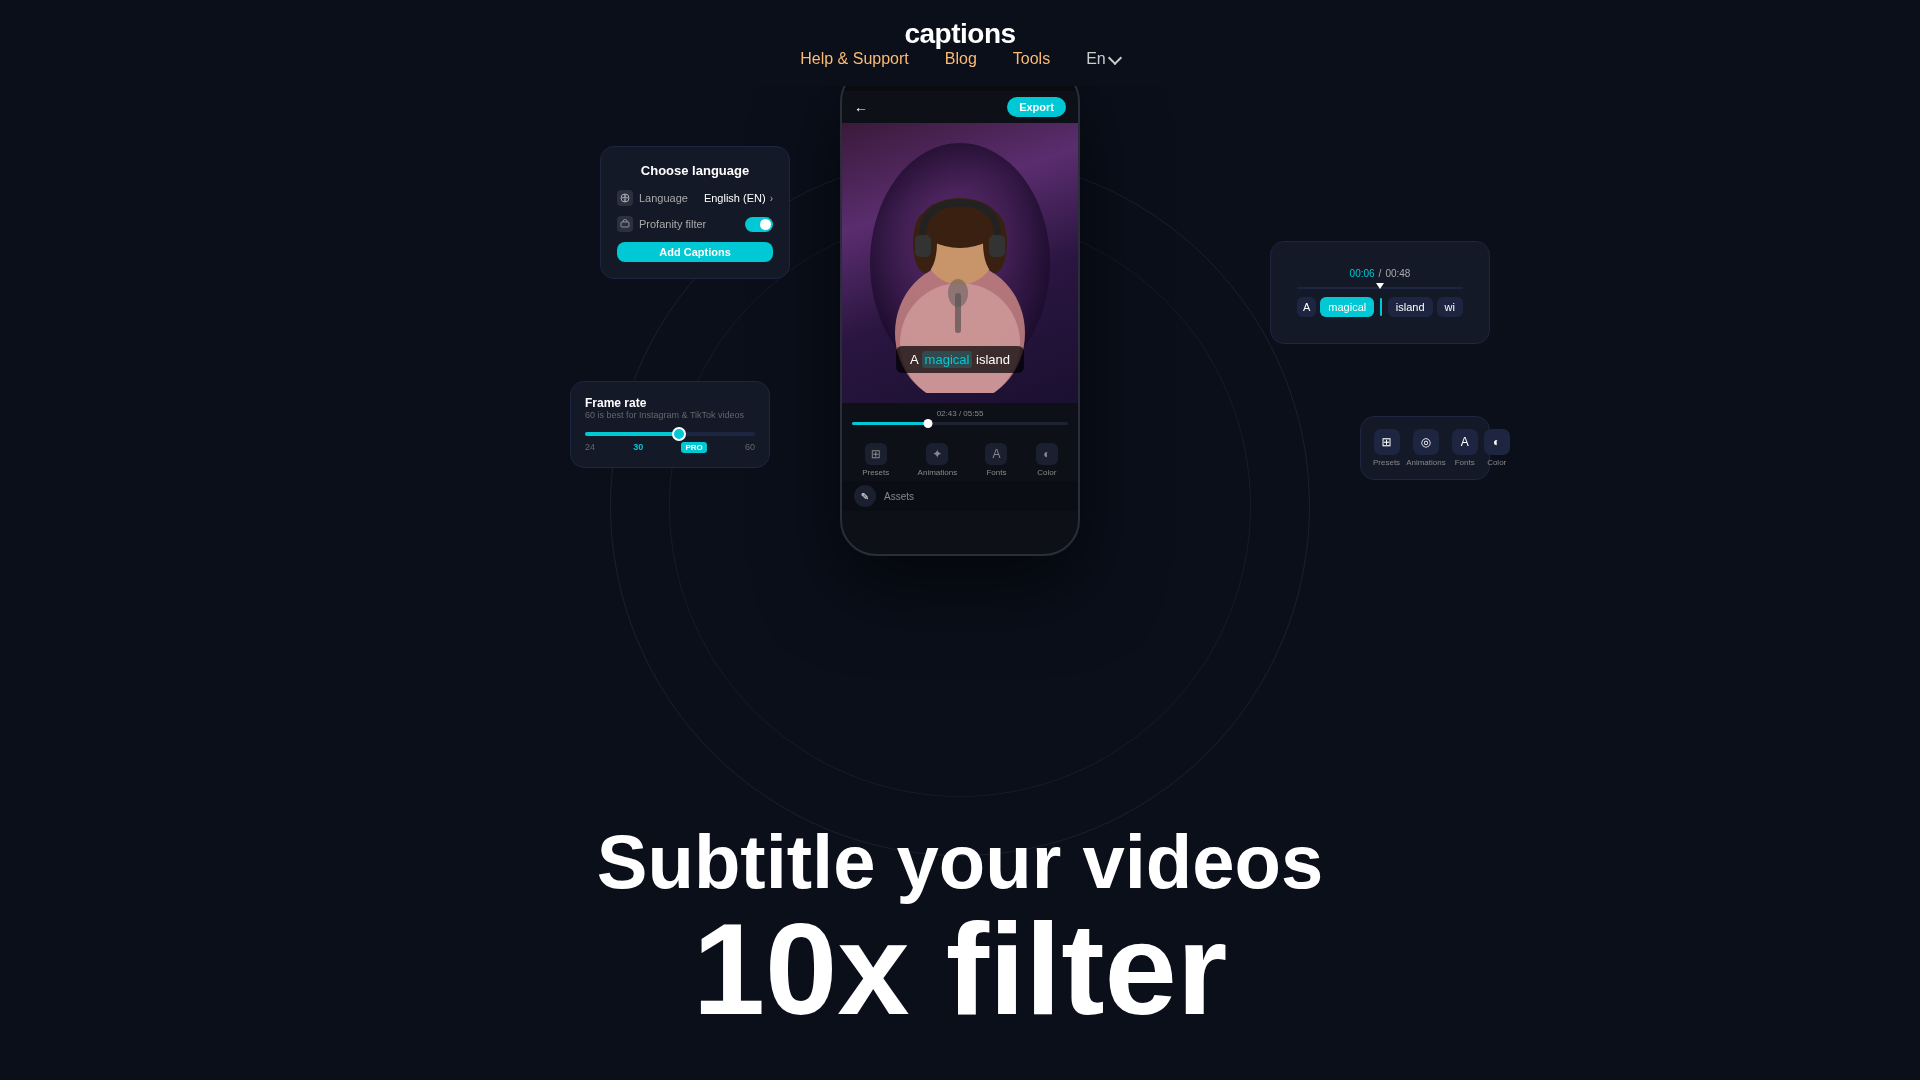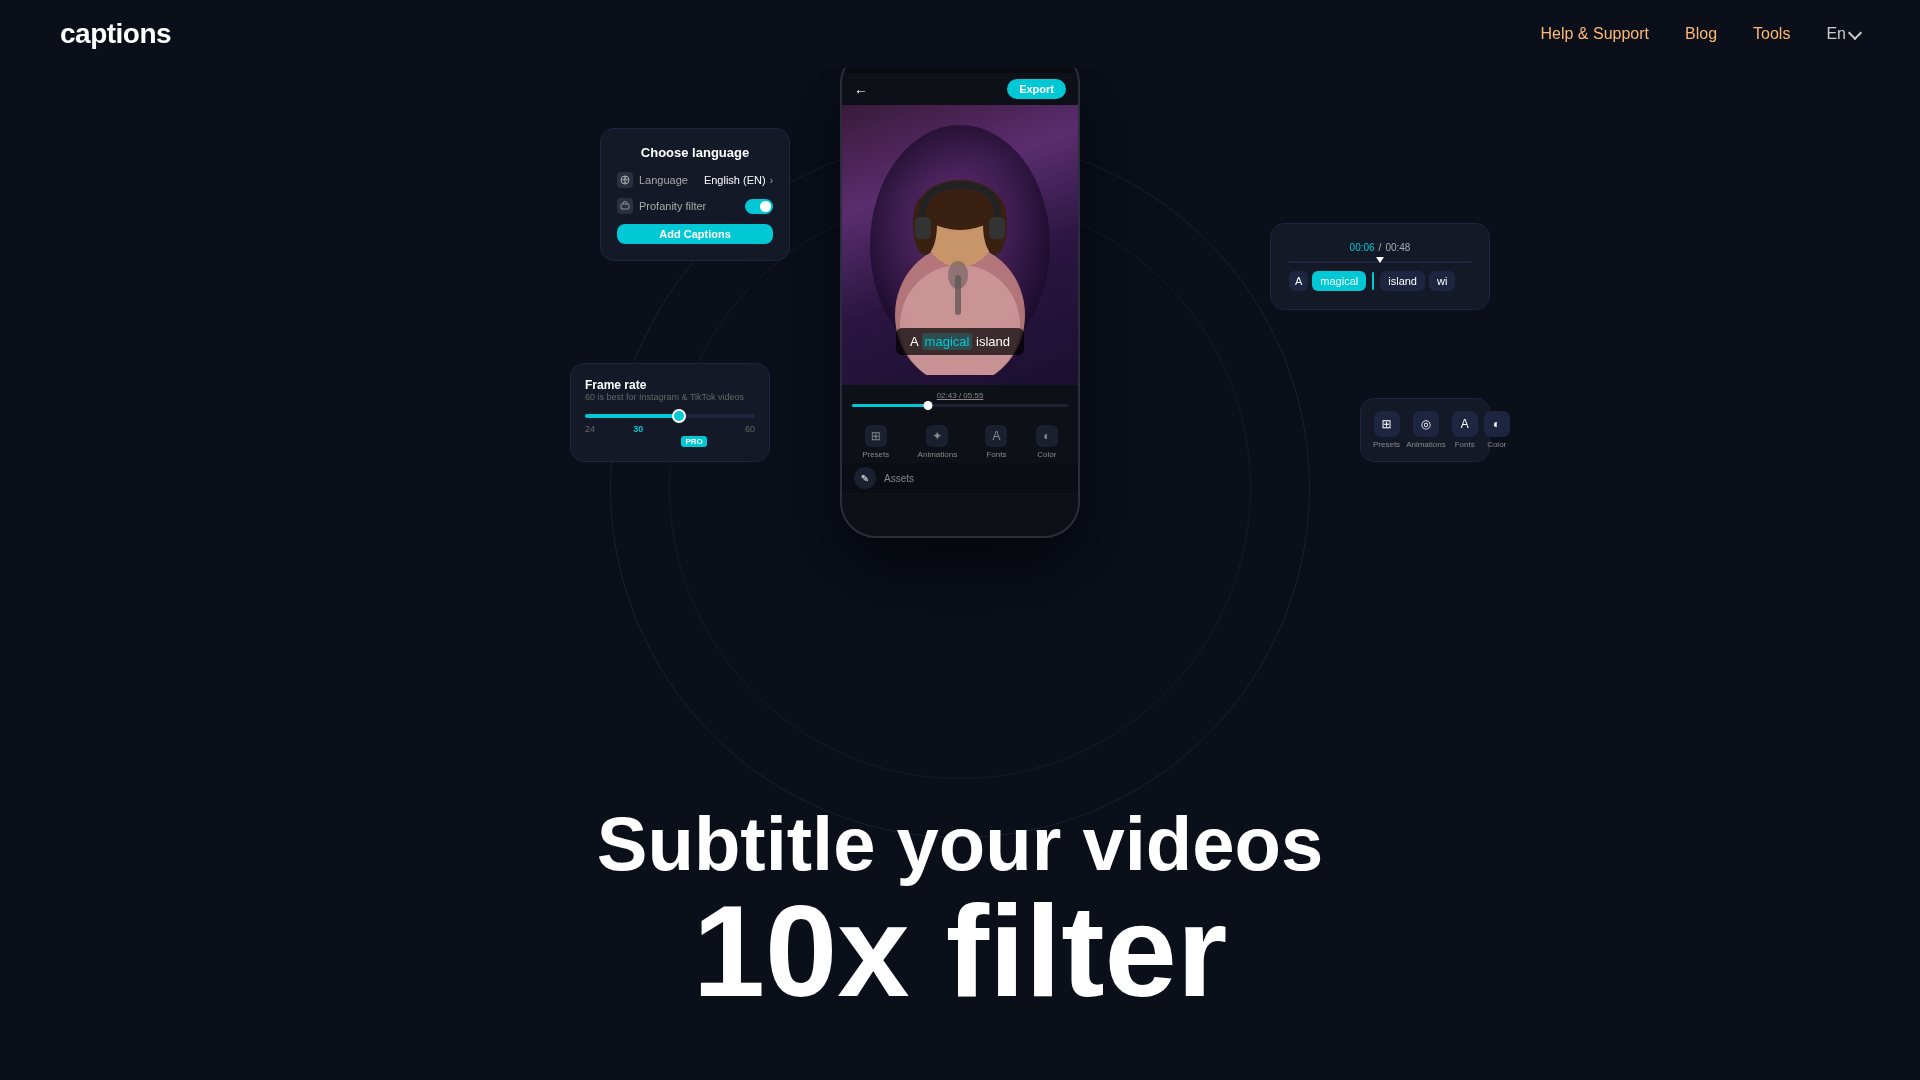--- a/index.html
+++ b/index.html
@@ -14,20 +14,21 @@
     }
 
     
     nav {
       display: flex;
       align-items: center;
       justify-content: space-between;
       padding: 18px 60px;
       position: relative;
       z-index: 10;
+      flex-direction: column;
     }
 
     .logo {
       font-size: 28px;
       font-weight: 700;
       color: #fff;
       letter-spacing: -0.5px;
     }
 
     .nav-links {
@@ -378,32 +379,31 @@
       color: #666;
     }
 
     .fps-badge {
       background: #00c8d4;
       color: #fff;
       font-size: 8px;
       padding: 1px 4px;
       border-radius: 3px;
       font-weight: 700;
-      margin-top: 12px;
     }
 
     
     .card-timeline {
       position: absolute;
       top: 155px;
       right: calc(50% - 530px);
       width: 220px;
       background: #141927;
       border-radius: 14px;
-      padding: 18px;
+      padding: 26px;
       z-index: 6;
       border: 1px solid #1e2540;
     }
 
     .timeline-time {
       display: flex;
       justify-content: center;
       font-size: 10px;
       color: #aaa;
       margin-bottom: 8px;
@@ -635,21 +635,21 @@
             </defs>
           </svg>
         </div>
 
         <div class="phone-video-overlay-text">
           A <span class="magical-highlight">magical</span> island
         </div>
       </div>
 
       <div class="phone-timeline">
-        <div style="text-align:center;font-size:8px;color:#888;margin-bottom:4px;text-decoration:underline;">
+        <div style="text-align:center;font-size:8px;color:#888;margin-bottom:4px;">
           <span>02:43</span>
           <span> / </span>
           <span>05:55</span>
         </div>
         <div class="timeline-bar">
           <div class="timeline-progress"></div>
           <div class="timeline-marker"></div>
         </div>
       </div>
 

